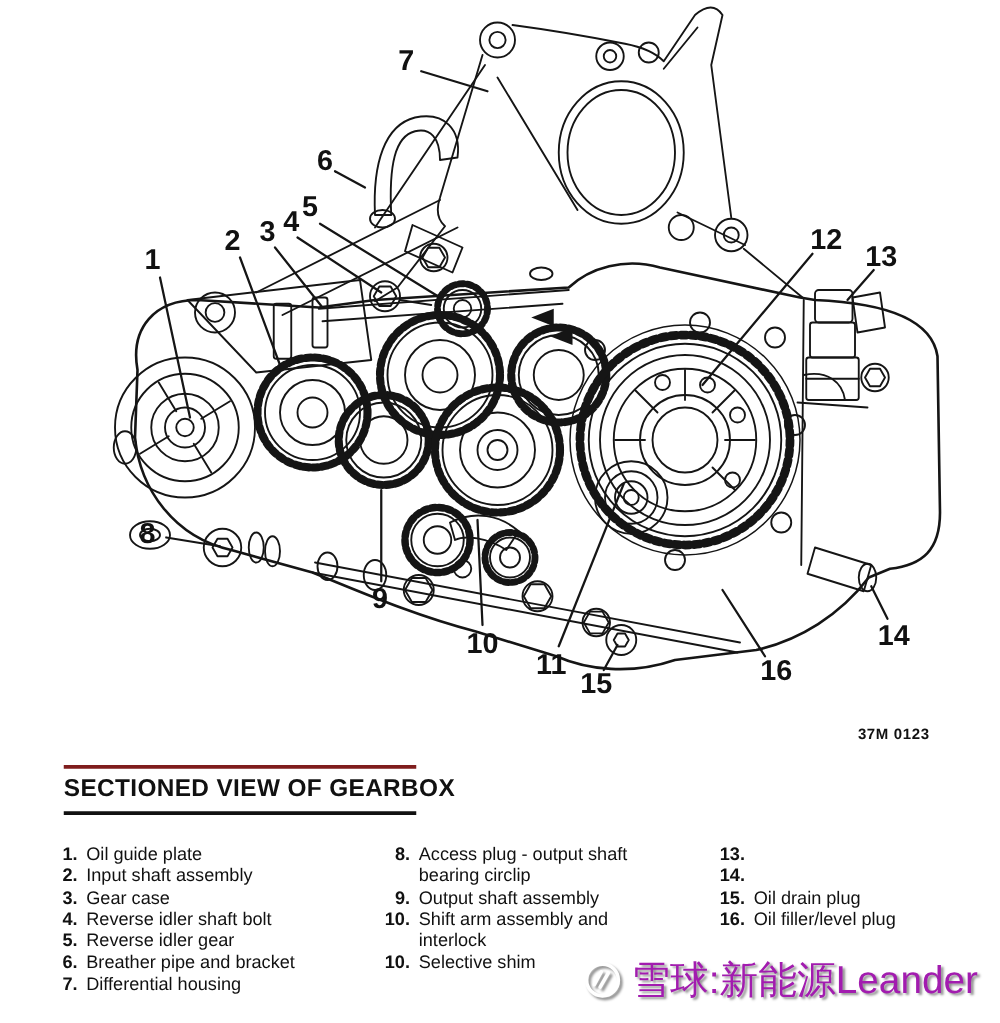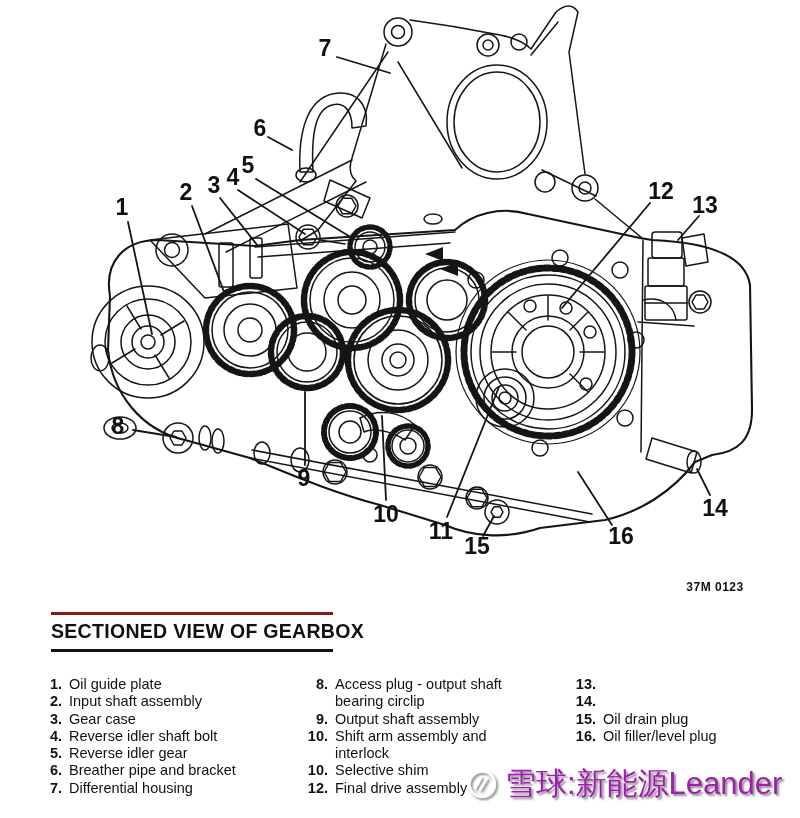--- a/index.html
+++ b/index.html
@@ -342,24 +342,20 @@
         <span class="lg-text">Output shaft assembly</span>
       </div>
     <div class="lg-item">
         <span class="lg-num">10.</span>
         <span class="lg-text">Shift arm assembly and interlock</span>
       </div>
     <div class="lg-item">
         <span class="lg-num">10.</span>
         <span class="lg-text">Selective shim</span>
       </div>
-    <div class="lg-item">
-        <span class="lg-num">12.</span>
-        <span class="lg-text">Final drive assembly</span>
-      </div>
   </div>
   <div class="lg-col c3">
     <div class="lg-item">
         <span class="lg-num">13.</span>
       </div>
     <div class="lg-item">
         <span class="lg-num">14.</span>
       </div>
     <div class="lg-item">
         <span class="lg-num">15.</span>

